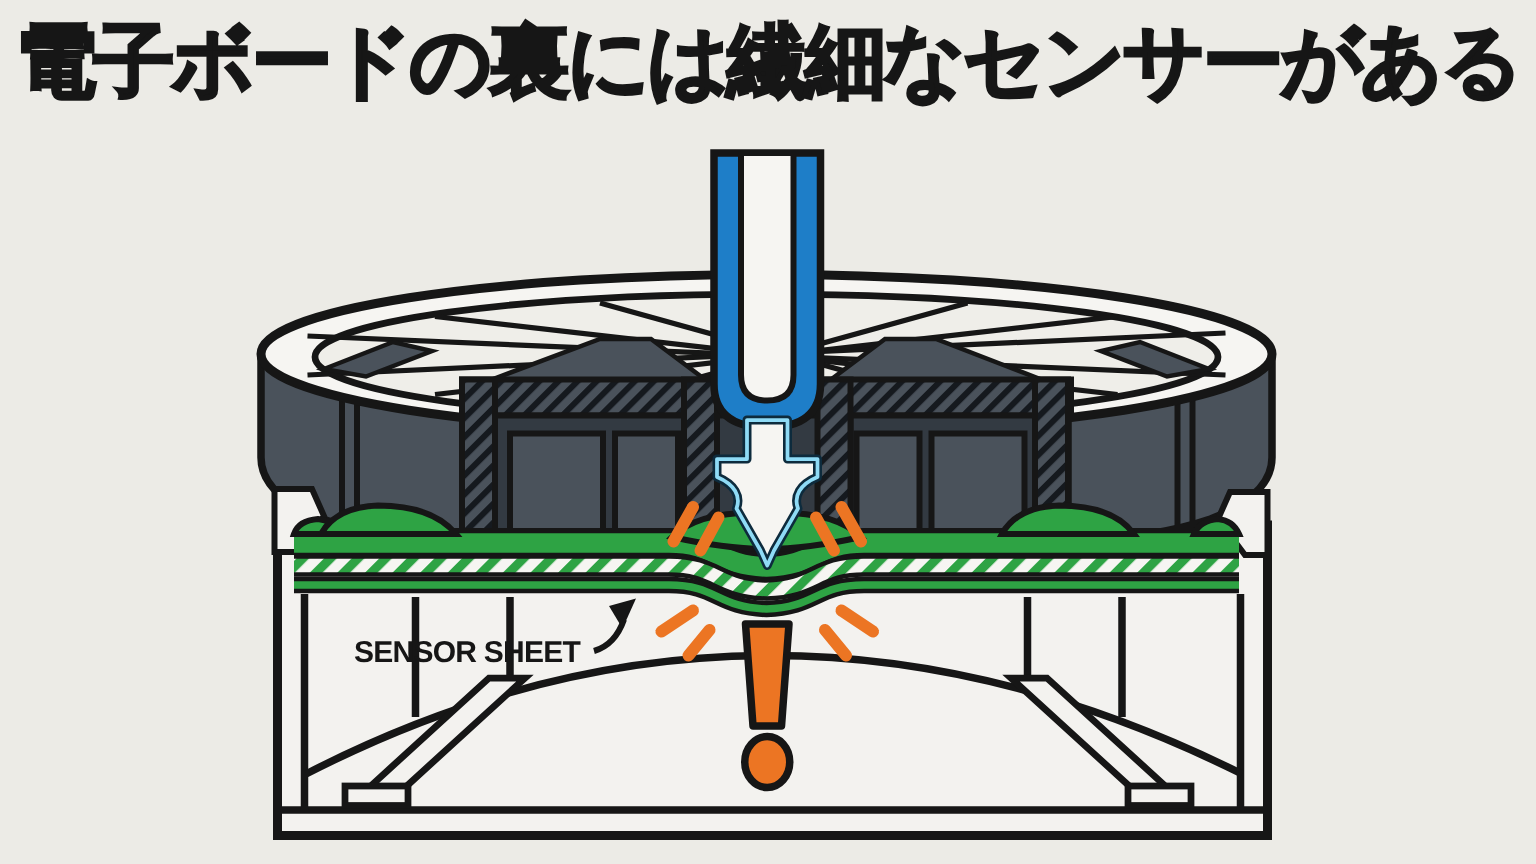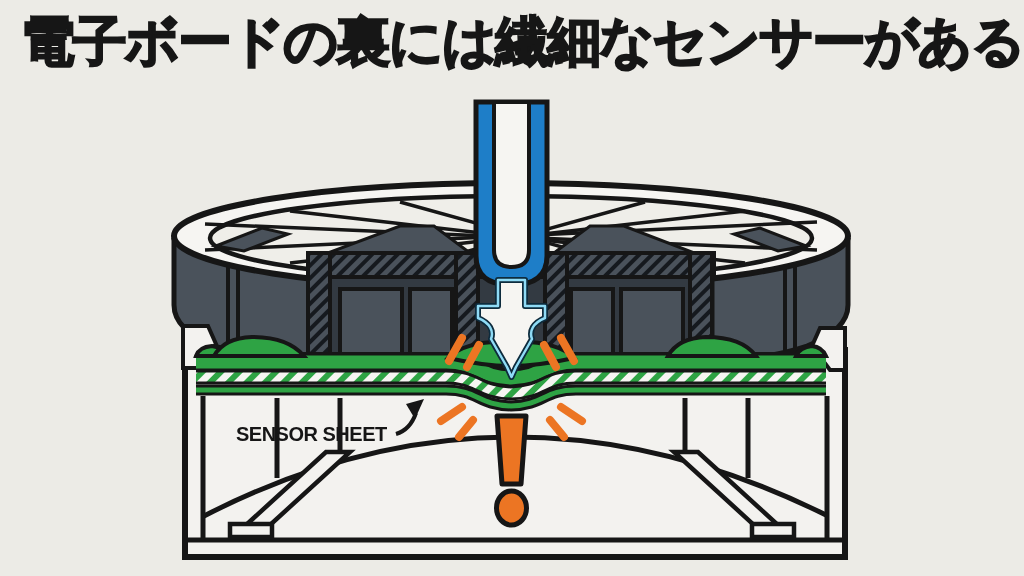--- a/index.html
+++ b/index.html
@@ -3,27 +3,28 @@
 <meta charset="utf-8">
 <style>
   html,body{margin:0;padding:0;background:#888;}
   .stage{
     position:relative;width:1024px;height:576px;overflow:hidden;
     background:var(--bg,#ECEBE6);
     font-family:"Liberation Sans","DejaVu Sans",sans-serif;
   }
   .title{
     position:absolute;top:12px;left:0;width:100%;
-    text-align:right;
+    text-align:center;
     font-size:54px;line-height:1.1;
     font-weight:900;
     letter-spacing:-2px;
     color:var(--ink,#161616);
     -webkit-text-stroke:2px var(--ink,#161616);
     white-space:nowrap;
+    font-family:Liberation Serif, serif;
   }
   svg.scene{position:absolute;left:0;top:0;width:1024px;height:576px;}
   .sheet-label{
     font-family:"Liberation Sans","DejaVu Sans",sans-serif;
     font-weight:bold;
     font-size:20px;
     letter-spacing:-0.5px;
     fill:var(--ink,#161616);
   }
 </style>

